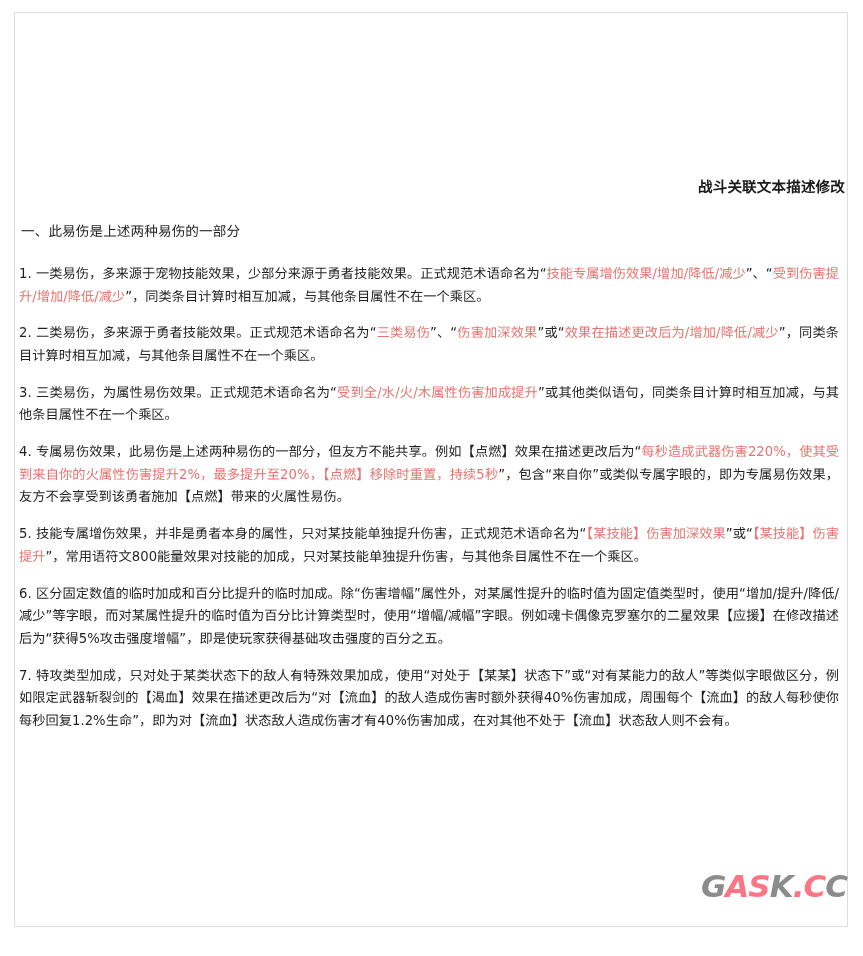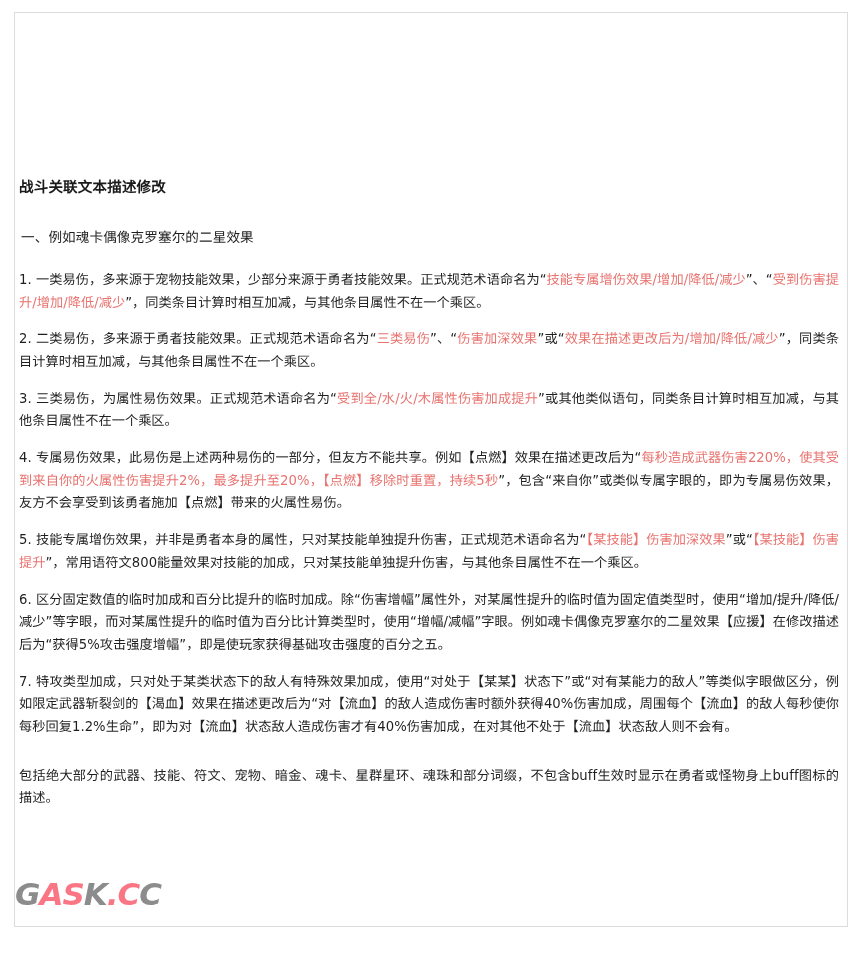--- a/index.html
+++ b/index.html
@@ -39,21 +39,22 @@
 
   .spacer-top { height: 164px; }
 
   .doc-title {
     font-size: 14.5px;
     font-weight: bold;
     color: #1a1a1a;
     letter-spacing: 0.2px;
     line-height: 1.5;
     padding: 0 0 0 2px;
-    margin: 0 0 28px 0;
+    margin: 0 0 22px 0;
+    text-align: right;
   }
 
   .section-heading {
     font-size: 13.6px;
     color: #1f1f1f;
     line-height: 1.55;
     letter-spacing: 0.1px;
     margin: 0 0 21px 0;
     padding-left: 4px;
   }
@@ -74,22 +75,22 @@
   .hl {
     color: #e8736f;
   }
 
   .gap-block { height: 26px; }
 
   .watermark {
     position: absolute;
     left: 0;
     right: 0;
-    bottom: 16px;
-    text-align: left;
+    bottom: 24px;
+    text-align: right;
     font-family: "DejaVu Sans", "Liberation Sans", sans-serif;
     font-weight: bold;
     font-style: italic;
     font-size: 31px;
     letter-spacing: -1px;
     user-select: none;
     line-height: 1;
   }
   .watermark span { display: inline-block; }
   .wm-gray { color: #8c8c8c; }
@@ -99,34 +100,33 @@
 <body>
 
 <div class="page-frame">
   <div class="doc-body">
 
     <div class="spacer-top"></div>
 
     <div class="doc-title">战斗关联文本描述修改</div>
 
     <div>
-      <div class="section-heading">一、例如魂卡偶像克罗塞尔的二星效果</div>
+      <div class="section-heading">一、此易伤是上述两种易伤的一部分</div>
 
       <p class="para"><span>1. 一类易伤，多来源于宠物技能效果，少部分来源于勇者技能效果。正式规范术语命名为“</span><span class="hl">技能专属增伤效果/增加/降低/减少</span><span>”、“</span><span class="hl">受到伤害提升/增加/降低/减少</span><span>”，同类条目计算时相互加减，与其他条目属性不在一个乘区。</span></p>
       <p class="para"><span>2. 二类易伤，多来源于勇者技能效果。正式规范术语命名为“</span><span class="hl">三类易伤</span><span>”、“</span><span class="hl">伤害加深效果</span><span>”或“</span><span class="hl">效果在描述更改后为/增加/降低/减少</span><span>”，同类条目计算时相互加减，与其他条目属性不在一个乘区。</span></p>
       <p class="para"><span>3. 三类易伤，为属性易伤效果。正式规范术语命名为“</span><span class="hl">受到全/水/火/木属性伤害加成提升</span><span>”或其他类似语句，同类条目计算时相互加减，与其他条目属性不在一个乘区。</span></p>
       <p class="para"><span>4. 专属易伤效果，此易伤是上述两种易伤的一部分，但友方不能共享。例如【点燃】效果在描述更改后为“</span><span class="hl">每秒造成武器伤害220%，使其受到来自你的火属性伤害提升2%，最多提升至20%，【点燃】移除时重置，持续5秒</span><span>”，包含“来自你”或类似专属字眼的，即为专属易伤效果，友方不会享受到该勇者施加【点燃】带来的火属性易伤。</span></p>
       <p class="para"><span>5. 技能专属增伤效果，并非是勇者本身的属性，只对某技能单独提升伤害，正式规范术语命名为“</span><span class="hl">【某技能】伤害加深效果</span><span>”或“</span><span class="hl">【某技能】伤害提升</span><span>”，常用语符文800能量效果对技能的加成，只对某技能单独提升伤害，与其他条目属性不在一个乘区。</span></p>
       <p class="para"><span>6. 区分固定数值的临时加成和百分比提升的临时加成。除“伤害增幅”属性外，对某属性提升的临时值为固定值类型时，使用“增加/提升/降低/减少”等字眼，而对某属性提升的临时值为百分比计算类型时，使用“增幅/减幅”字眼。例如魂卡偶像克罗塞尔的二星效果【应援】在修改描述后为“获得5%攻击强度增幅”，即是使玩家获得基础攻击强度的百分之五。</span></p>
       <p class="para"><span>7. 特攻类型加成，只对处于某类状态下的敌人有特殊效果加成，使用“对处于【某某】状态下”或“对有某能力的敌人”等类似字眼做区分，例如限定武器斩裂剑的【渴血】效果在描述更改后为“对【流血】的敌人造成伤害时额外获得40%伤害加成，周围每个【流血】的敌人每秒使你每秒回复1.2%生命”，即为对【流血】状态敌人造成伤害才有40%伤害加成，在对其他不处于【流血】状态敌人则不会有。</span></p>
     </div>
 
     <div class="gap-block"></div>
 
     <div>
 
-      <p class="para"><span>包括绝大部分的武器、技能、符文、宠物、暗金、魂卡、星群星环、魂珠和部分词缀，不包含buff生效时显示在勇者或怪物身上buff图标的描述。</span></p>
     </div>
 
   </div>
 
   <div class="watermark"><span class="wm-gray">G</span><span class="wm-pink">A</span><span class="wm-pink">S</span><span class="wm-gray">K</span><span class="wm-pink">.</span><span class="wm-pink">C</span><span class="wm-gray">C</span></div>
 </div>
 
 </body></html>

